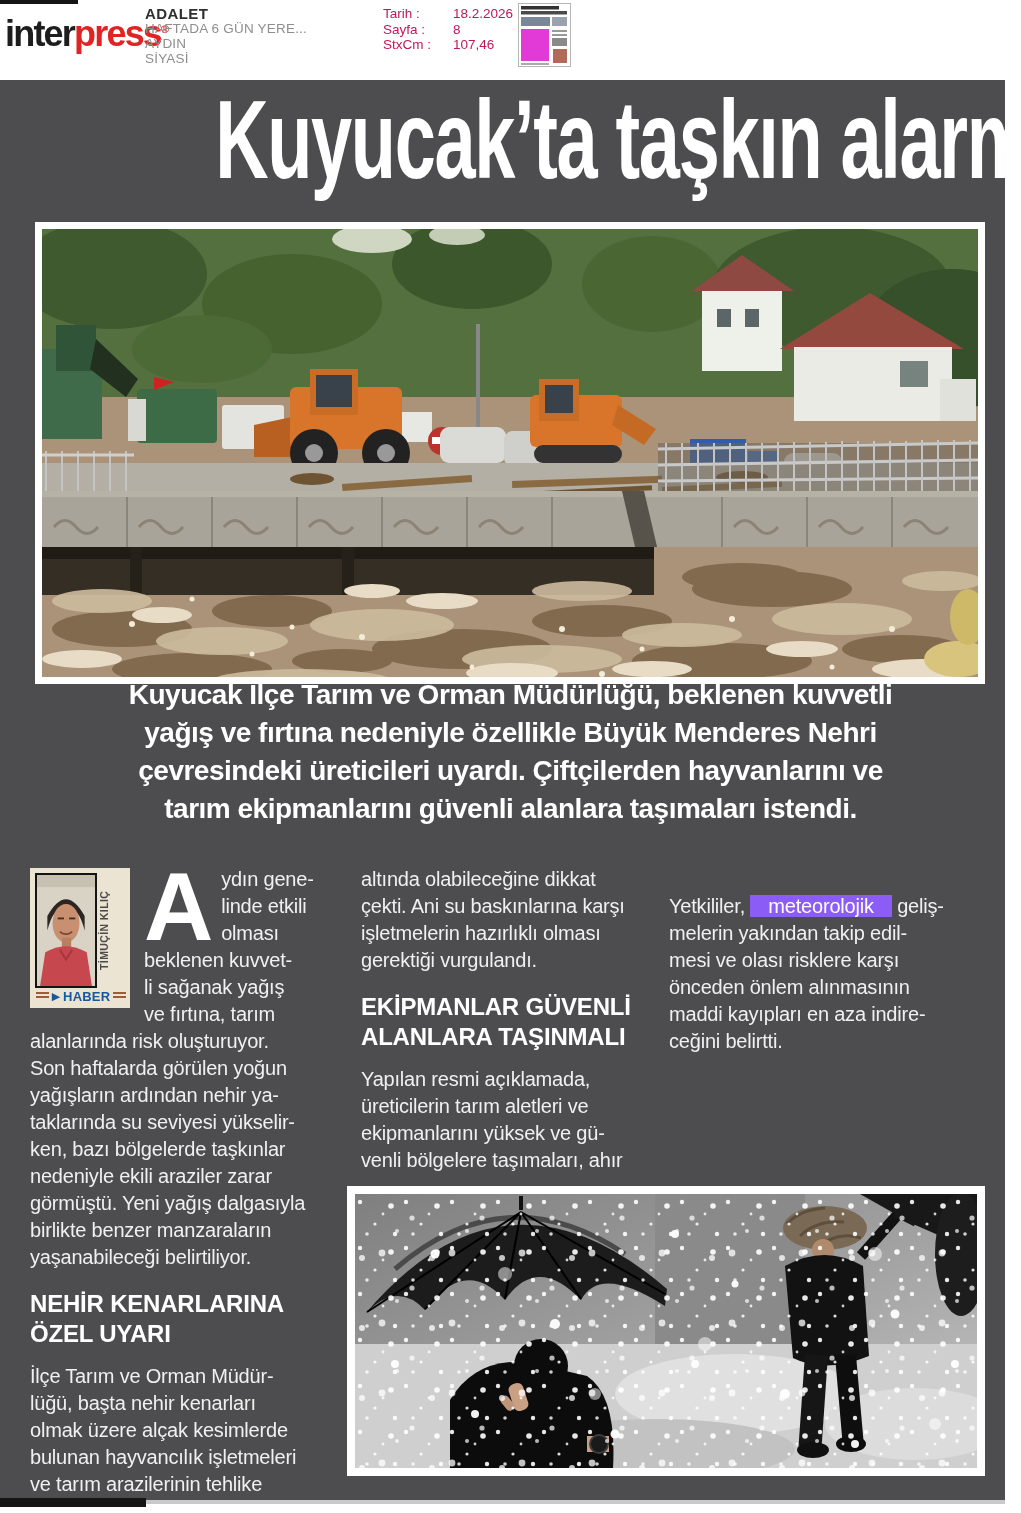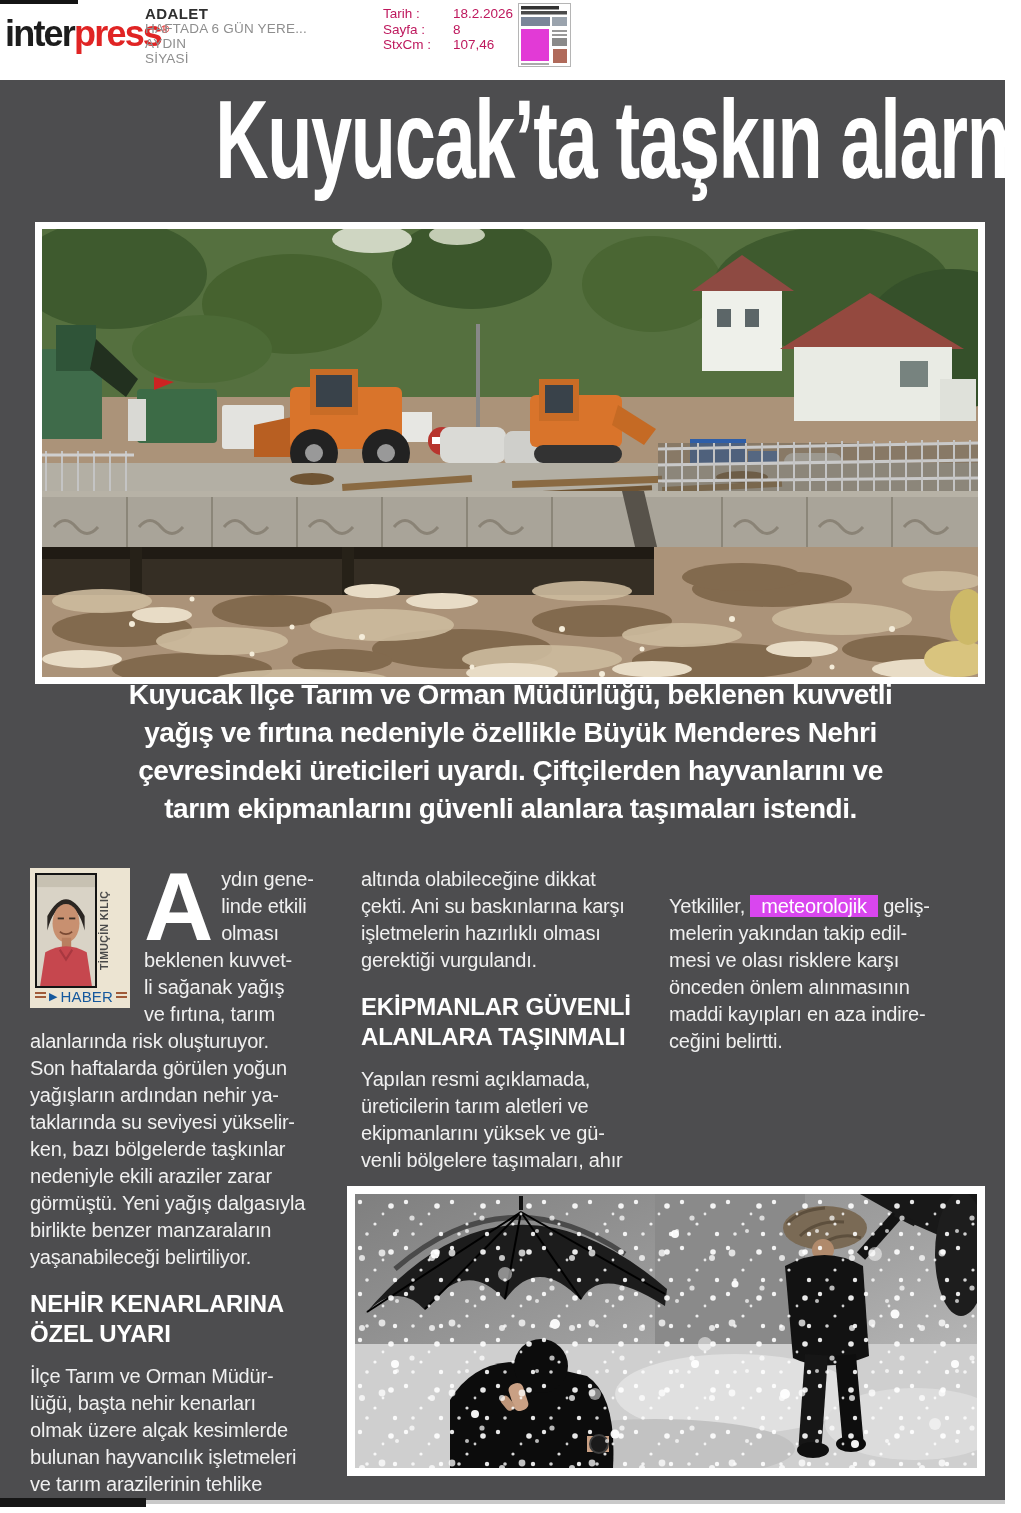--- a/index.html
+++ b/index.html
@@ -40,37 +40,37 @@
         line-height:38px;letter-spacing:-.5px;white-space:pre-line;}
 
   .col{position:absolute;top:786px;width:307px;color:#f0f0f0;}
   .col1{left:30px;} .col2{left:349px;margin-left:12px;} .col3{left:669px;width:316px;}
   .body{font-size:20px;line-height:27px;letter-spacing:-.2px;white-space:pre-line;margin:0;}
   .subhead{font-size:24px;line-height:30px;font-weight:700;text-align:left;
         white-space:pre-line;margin:18px 0 14px;letter-spacing:-.2px;color:#ffffff;}
   .spacer{margin-top:27px;}
   .dropcap{float:left;font-size:96px;line-height:78px;font-weight:700;color:#ffffff;
         padding:2px 8px 0 0;}
-  .hl{background:#d946ef;color:#ffffff;padding:0 11px;}
+  .hl{background:#8b5cf6;color:#ffffff;padding:0 18px;}
 
   
   .byline-card{float:left;width:100px;height:140px;background:#ece4d2;
         margin:2px 14px 16px 0;box-sizing:border-box;padding:5px 3px 3px 5px;
         display:flex;flex-direction:column;}
   .card-main{flex:1;display:flex;min-height:0;}
   .portrait{width:62px;border:2px solid #141414;background:#d9d3c6;box-sizing:border-box;}
   .portrait svg{display:block;width:100%;height:100%;}
   .vert-name{flex:1;writing-mode:vertical-rl;transform:rotate(180deg);
         font-size:10.5px;font-weight:700;color:#4a4a4a;letter-spacing:.4px;
         text-align:center;margin-left:1px;}
   .haber-row{display:flex;align-items:center;justify-content:center;gap:3px;height:17px;}
   .stripes{width:13px;height:9px;
         background:repeating-linear-gradient(#a05a38 0 2px,transparent 2px 4.5px);}
   .haber-arrow{color:#15589d;font-size:11px;line-height:11px;}
-  .haber{color:#15589d;font-weight:400;font-size:15px;letter-spacing:.2px;}
+  .haber{color:#15589d;font-weight:700;font-size:13px;letter-spacing:.2px;}
 
   
   .footer-gray{position:absolute;left:0;top:1500px;width:1005px;height:4px;background:#c9c9c9;}
   .footer-black{position:absolute;left:0;top:1498px;width:146px;height:9px;background:#161616;}
 </style>
 </head>
 <body>
 
 <div class="page">
 

